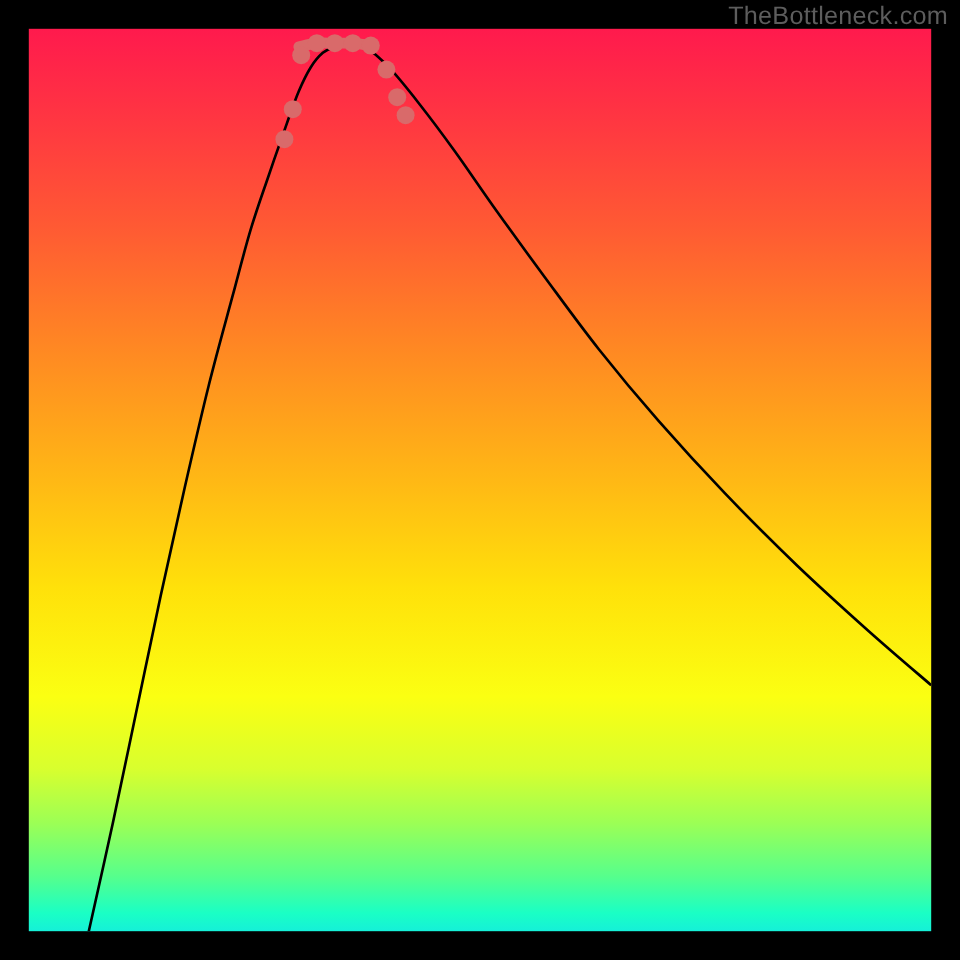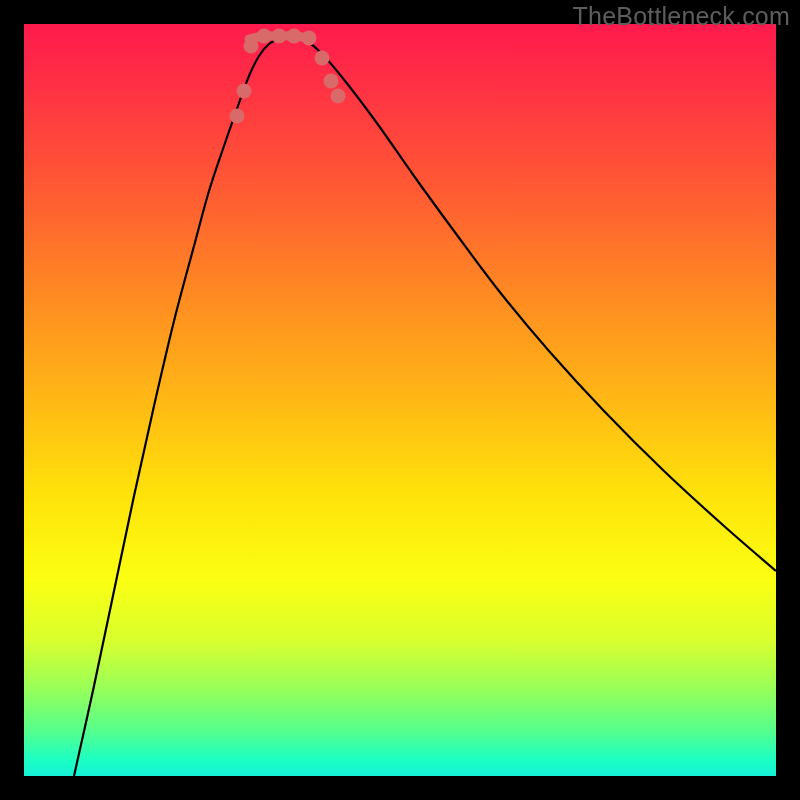--- a/index.html
+++ b/index.html
@@ -31,21 +31,21 @@
       #55ff8d 94%,
       #1affc5 98%,
       #15f0d8 100%
     );
   }
   .watermark {
     position: absolute;
     top: 2px;
     right: 10px;
     color: #5d5d5d;
-    font-size: 25px;
+    font-size: 21px;
     font-weight: 500;
     letter-spacing: 0.2px;
     z-index: 10;
     margin-left: 12px;
   }
   svg.curves {
     position: absolute;
     left: 0; top: 0;
     width: 752px;
     height: 752px;

